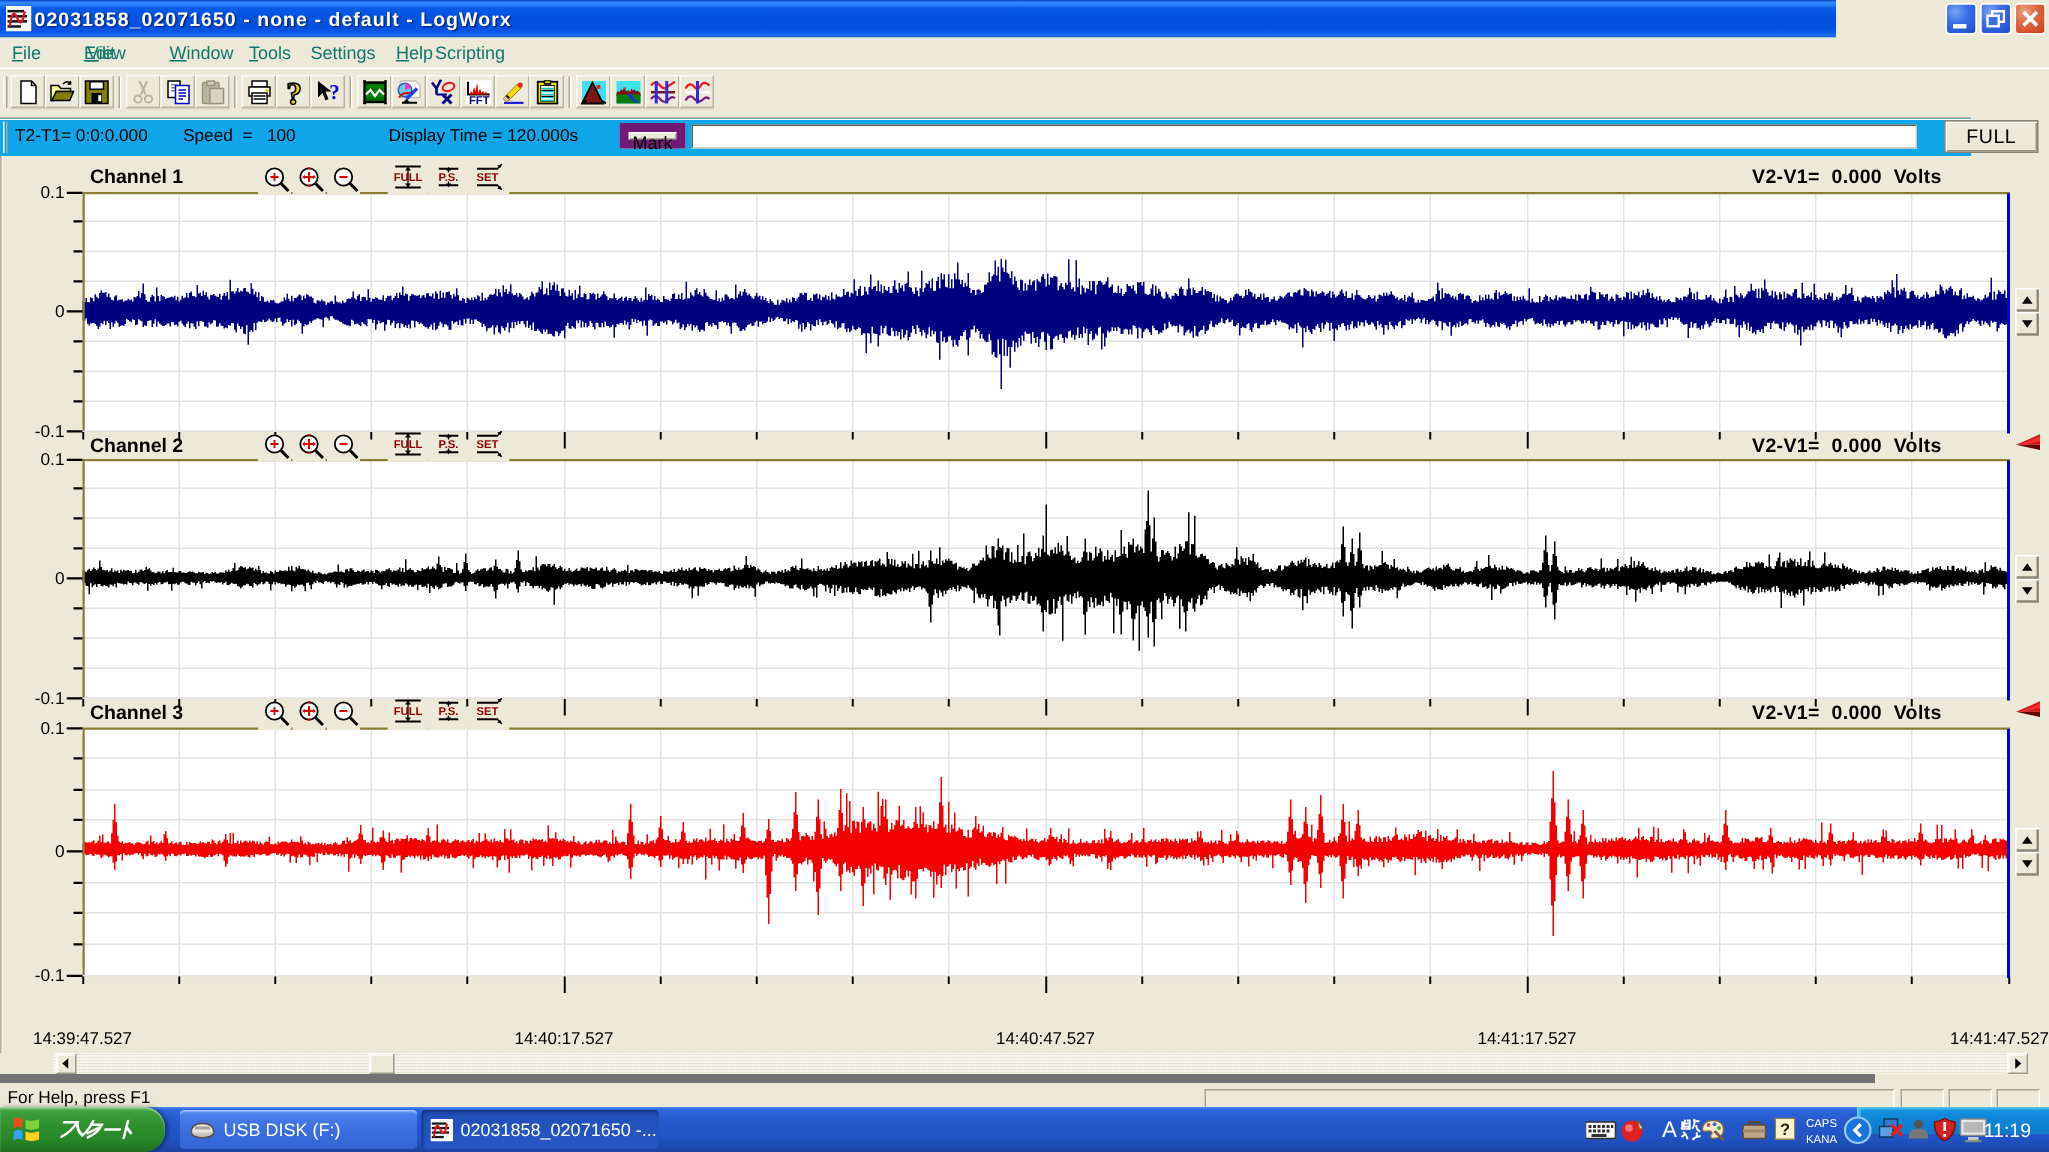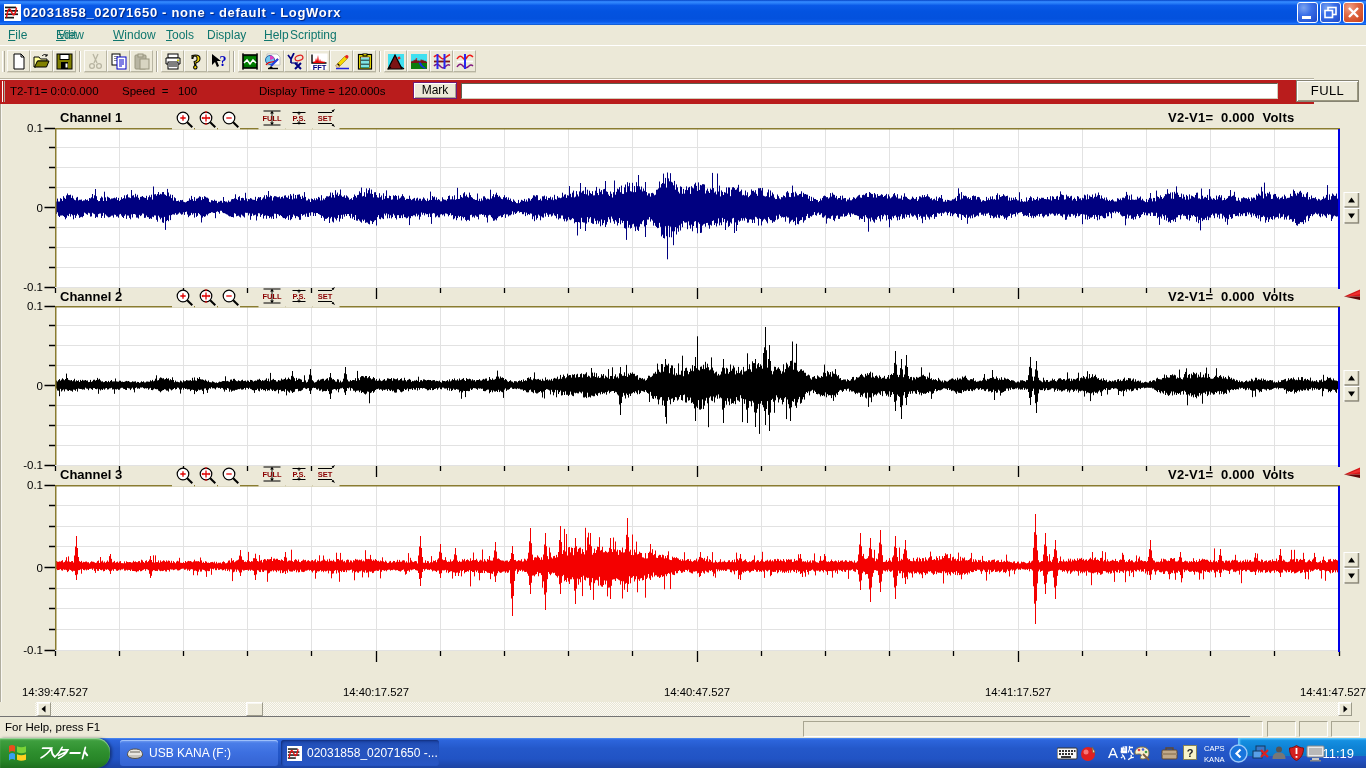--- a/index.html
+++ b/index.html
@@ -1,38 +1,38 @@
 <!DOCTYPE html>
 <html><head><meta charset="utf-8">
 <style>
 *{margin:0;padding:0;box-sizing:border-box}
 html,body{width:1366px;height:768px;overflow:hidden;font-family:"Liberation Sans",sans-serif;background:#ece9d8}
 .abs{position:absolute}
-#titlebar{position:absolute;left:0;top:0;width:1366px;height:25px;
+#titlebar{position:absolute;left:0;top:0;width:1224px;height:25px;
 background:linear-gradient(180deg,#0342b0 0%,#1961e8 3%,#3389fe 7%,#2d83fb 11%,#0a5ae8 22%,#0353e0 45%,#0351dd 75%,#0b5ceb 88%,#1d72fb 94%,#0e55c8 100%)}
 #titletext{position:absolute;left:23px;top:5px;color:#fff;font-size:13px;font-weight:bold;letter-spacing:0.7px;text-shadow:1px 1px 1px #00227a}
 .capbtn{position:absolute;top:2px;width:21px;height:21px;border-radius:3px;border:1px solid #fff}
 #btnmin,#btnmax{background:radial-gradient(circle at 30% 25%,#7ba4f0 0%,#3a6fe8 40%,#1d48c8 100%)}
 #btnclose{background:radial-gradient(circle at 30% 25%,#f0a088 0%,#e06a45 40%,#c83d18 100%)}
 #menubar{position:absolute;left:0;top:25px;width:1366px;height:20px;background:#ece9d8}
 .menu{position:absolute;top:3px;font-size:12px;color:#0f766e}
 .menu u{text-decoration:underline}
 #toolbar{position:absolute;left:0;top:45px;width:1366px;height:33px;background:#ece9d8;border-top:1px solid #fff}
 .tbtn{position:absolute;top:4px;width:23px;height:22px;background:#ece9d8;border:1px solid;border-color:#fbfaf6 #b8b5a2 #b8b5a2 #fbfaf6;box-shadow:0 1px 0 #d8d4c0}
 .tbtn svg{position:absolute;left:2px;top:2px}
-#ctlrow{position:absolute;left:0;top:78px;width:1314px;height:26px;background:#b91c1c;border-top:1px solid #b8b5a2;box-shadow:inset 0 1px 0 #fdfcf8}
+#ctlrow{position:absolute;left:0;top:78px;width:1314px;height:26px;background:#0ea5e9;border-top:1px solid #b8b5a2;box-shadow:inset 0 1px 0 #fdfcf8}
 .ctltext{position:absolute;top:6px;font-size:11.5px;color:#000}
-#markbtn{position:absolute;left:413px;top:3px;width:44px;height:17px;background:#ece9d8;border:1px solid #701a75;box-shadow:inset 1px 1px 0 #fff,inset -1px -1px 0 #a8a590;font-size:12px;text-align:center;line-height:15px}
+#markbtn{position:absolute;left:413px;top:3px;width:44px;height:17px;background:#ece9d8;border:6px solid #701a75;box-shadow:inset 1px 1px 0 #fff,inset -1px -1px 0 #a8a590;font-size:12px;text-align:center;line-height:15px}
 #markinput{position:absolute;left:461px;top:4px;width:817px;height:16px;background:#fff;border:1px solid #60604f;border-bottom-color:#d0cdba;border-right-color:#d0cdba}
 #startbtn{position:absolute;left:1296px;top:1px;width:63px;height:22px;background:#ece9d8;border:1px solid #868372;box-shadow:inset 1px 1px 0 #fff,inset -1px -1px 0 #9a977f;font-size:13px;letter-spacing:0.4px;text-align:center;line-height:20px}
 #client{position:absolute;left:0;top:104px;width:1366px;height:598px;background:#ece9d8;border-left:1px solid #b0ad9e;box-shadow:inset 1px 0 0 #f8f7f2}
 #hscroll{position:absolute;left:0;top:702px;width:1366px;height:14px}
 #hstrack{position:absolute;left:35px;top:0;width:1317px;height:14px;background:repeating-conic-gradient(#fbfaf4 0% 25%,#e8e5d4 0% 50%) 0 0/2px 2px}
 .sbtn{position:absolute;top:0px;width:14px;height:14px;background:#ece9d8;border:1px solid;border-color:#fff #9c9a8a #9c9a8a #fff;box-shadow:inset 1px 1px 0 #f8f7f1;font-size:8px;color:#000;text-align:center;line-height:13px}
-#statusbar{position:absolute;left:0;top:716px;width:1250px;height:22px;background:#ece9d8;border-top:1px solid #737373}
+#statusbar{position:absolute;left:0;top:716px;width:1250px;height:22px;background:#ece9d8;border-top:6px solid #737373}
 #sbtext{position:absolute;left:5px;top:4px;font-size:11.5px}
 .sbpane{position:absolute;top:4px;height:16px;border:1px solid;border-color:#a8a591 #fff #fff #a8a591}
 #taskbar{position:absolute;left:0;top:738px;width:1366px;height:30px;background:linear-gradient(180deg,#4e8df6 0%,#2d66dd 6%,#2458ca 35%,#2153c4 70%,#1e47ab 92%,#1c43a3 100%)}
 #startbtnxp{position:absolute;left:0;top:0;width:110px;height:30px;border-radius:0 14px 14px 0;background:linear-gradient(180deg,#66bb66 0%,#3e9e3e 10%,#2e8f2e 45%,#278527 75%,#1e6f1e 100%);box-shadow:inset 0 1px 1px #9ed89e,2px 0 3px rgba(0,0,20,.4)}
 .taskbtn{position:absolute;top:2px;height:26px;border-radius:3px;color:#fff;font-size:12px}
 #task1{left:120px;width:158px;background:linear-gradient(180deg,#77a1f2 0%,#4a7de8 12%,#3c6fe0 50%,#3563d2 100%);box-shadow:inset 0 1px 0 #9ec0fa}
 #task2{left:281px;width:158px;background:linear-gradient(180deg,#1c44a8 0%,#2351bb 20%,#2856c4 100%);box-shadow:inset 1px 1px 2px #12307e}
 #tray{position:absolute;left:1238px;top:0;width:128px;height:18px;background:linear-gradient(180deg,#2aa5f4 0%,#1590e2 12%,#0f84d6 50%,#0d7ecf 85%,#0b76c4 100%);box-shadow:inset 2px 1px 2px #66ccff}
 #trayclock{position:absolute;right:12px;top:8px;color:#fff;font-size:13px}
 .trayicon{position:absolute;top:7px}
@@ -64,21 +64,21 @@
         <path d="M2 2 L11 11 M11 2 L2 11" stroke="#fff" stroke-width="2.4"></path>
       </svg>
     </div>
 </div>
 <div id="menubar">
  <span class="menu" style="left:8px"><u>F</u>ile</span>
  <span class="menu" style="left:56px"><u>E</u>dit</span>
  <span class="menu" style="left:58px"><u>V</u>iew</span>
  <span class="menu" style="left:113px"><u>W</u>indow</span>
  <span class="menu" style="left:166px"><u>T</u>ools</span>
- <span class="menu" style="left:207px">Display</span>
+ <span class="menu" style="left:207px">Settings</span>
  <span class="menu" style="left:264px"><u>H</u>elp</span>
  <span class="menu" style="left:290px">Scripting</span>
 </div>
 <div id="toolbar">
  <div class="abs" style="left:2px;top:5px;width:3px;height:21px;border-left:1px solid #fff;border-right:1px solid #aca899"></div>
  <div class="abs" style="left:79px;top:5px;width:2px;height:21px;border-left:1px solid #aca899;border-right:1px solid #fff"></div>
  <div class="abs" style="left:156px;top:5px;width:2px;height:21px;border-left:1px solid #aca899;border-right:1px solid #fff"></div>
  <div class="abs" style="left:233px;top:5px;width:2px;height:21px;border-left:1px solid #aca899;border-right:1px solid #fff"></div>
  <div class="abs" style="left:379px;top:5px;width:2px;height:21px;border-left:1px solid #aca899;border-right:1px solid #fff"></div>
  <div class="tbtn" style="left:7px">
@@ -421,21 +421,21 @@
     <path d="M61 3 V17 M61 8 C63 10,64 11,66 13"></path>
    </g>
   </svg>
  </div>
  <div class="taskbtn" id="task1">
   <svg style="position:absolute;left:7px;top:7px" width="17" height="12" viewBox="0 0 17 12">
         <ellipse cx="8" cy="8" rx="7.5" ry="3.5" fill="#c8c4bc" stroke="#55514a"></ellipse>
         <path d="M0.5 8 C0.5 4,3 2,8 2 C13 2,15.5 4,15.5 8" fill="#e8e5e0" stroke="#55514a"></path>
         <rect x="3" y="4" width="10" height="2" fill="#a8a49c"></rect>
       </svg>
-  <span style="position:absolute;left:29px;top:6px">USB KANA (F:)</span>
+  <span style="position:absolute;left:29px;top:6px">USB DISK (F:)</span>
  </div>
  <div class="taskbtn" id="task2">
   <svg style="position:absolute;left:6px;top:6px" width="15" height="15" viewBox="0 0 17 17">
         <rect x="0" y="0" width="17" height="17" fill="#fff"></rect>
         <g fill="#181818">
           <rect x="1" y="2.6" width="11" height="1.7"></rect>
           <rect x="1" y="6" width="13" height="1.7"></rect>
           <rect x="1" y="9.4" width="13" height="1.7"></rect>
           <rect x="1" y="12.8" width="9" height="1.7"></rect>
         </g>

